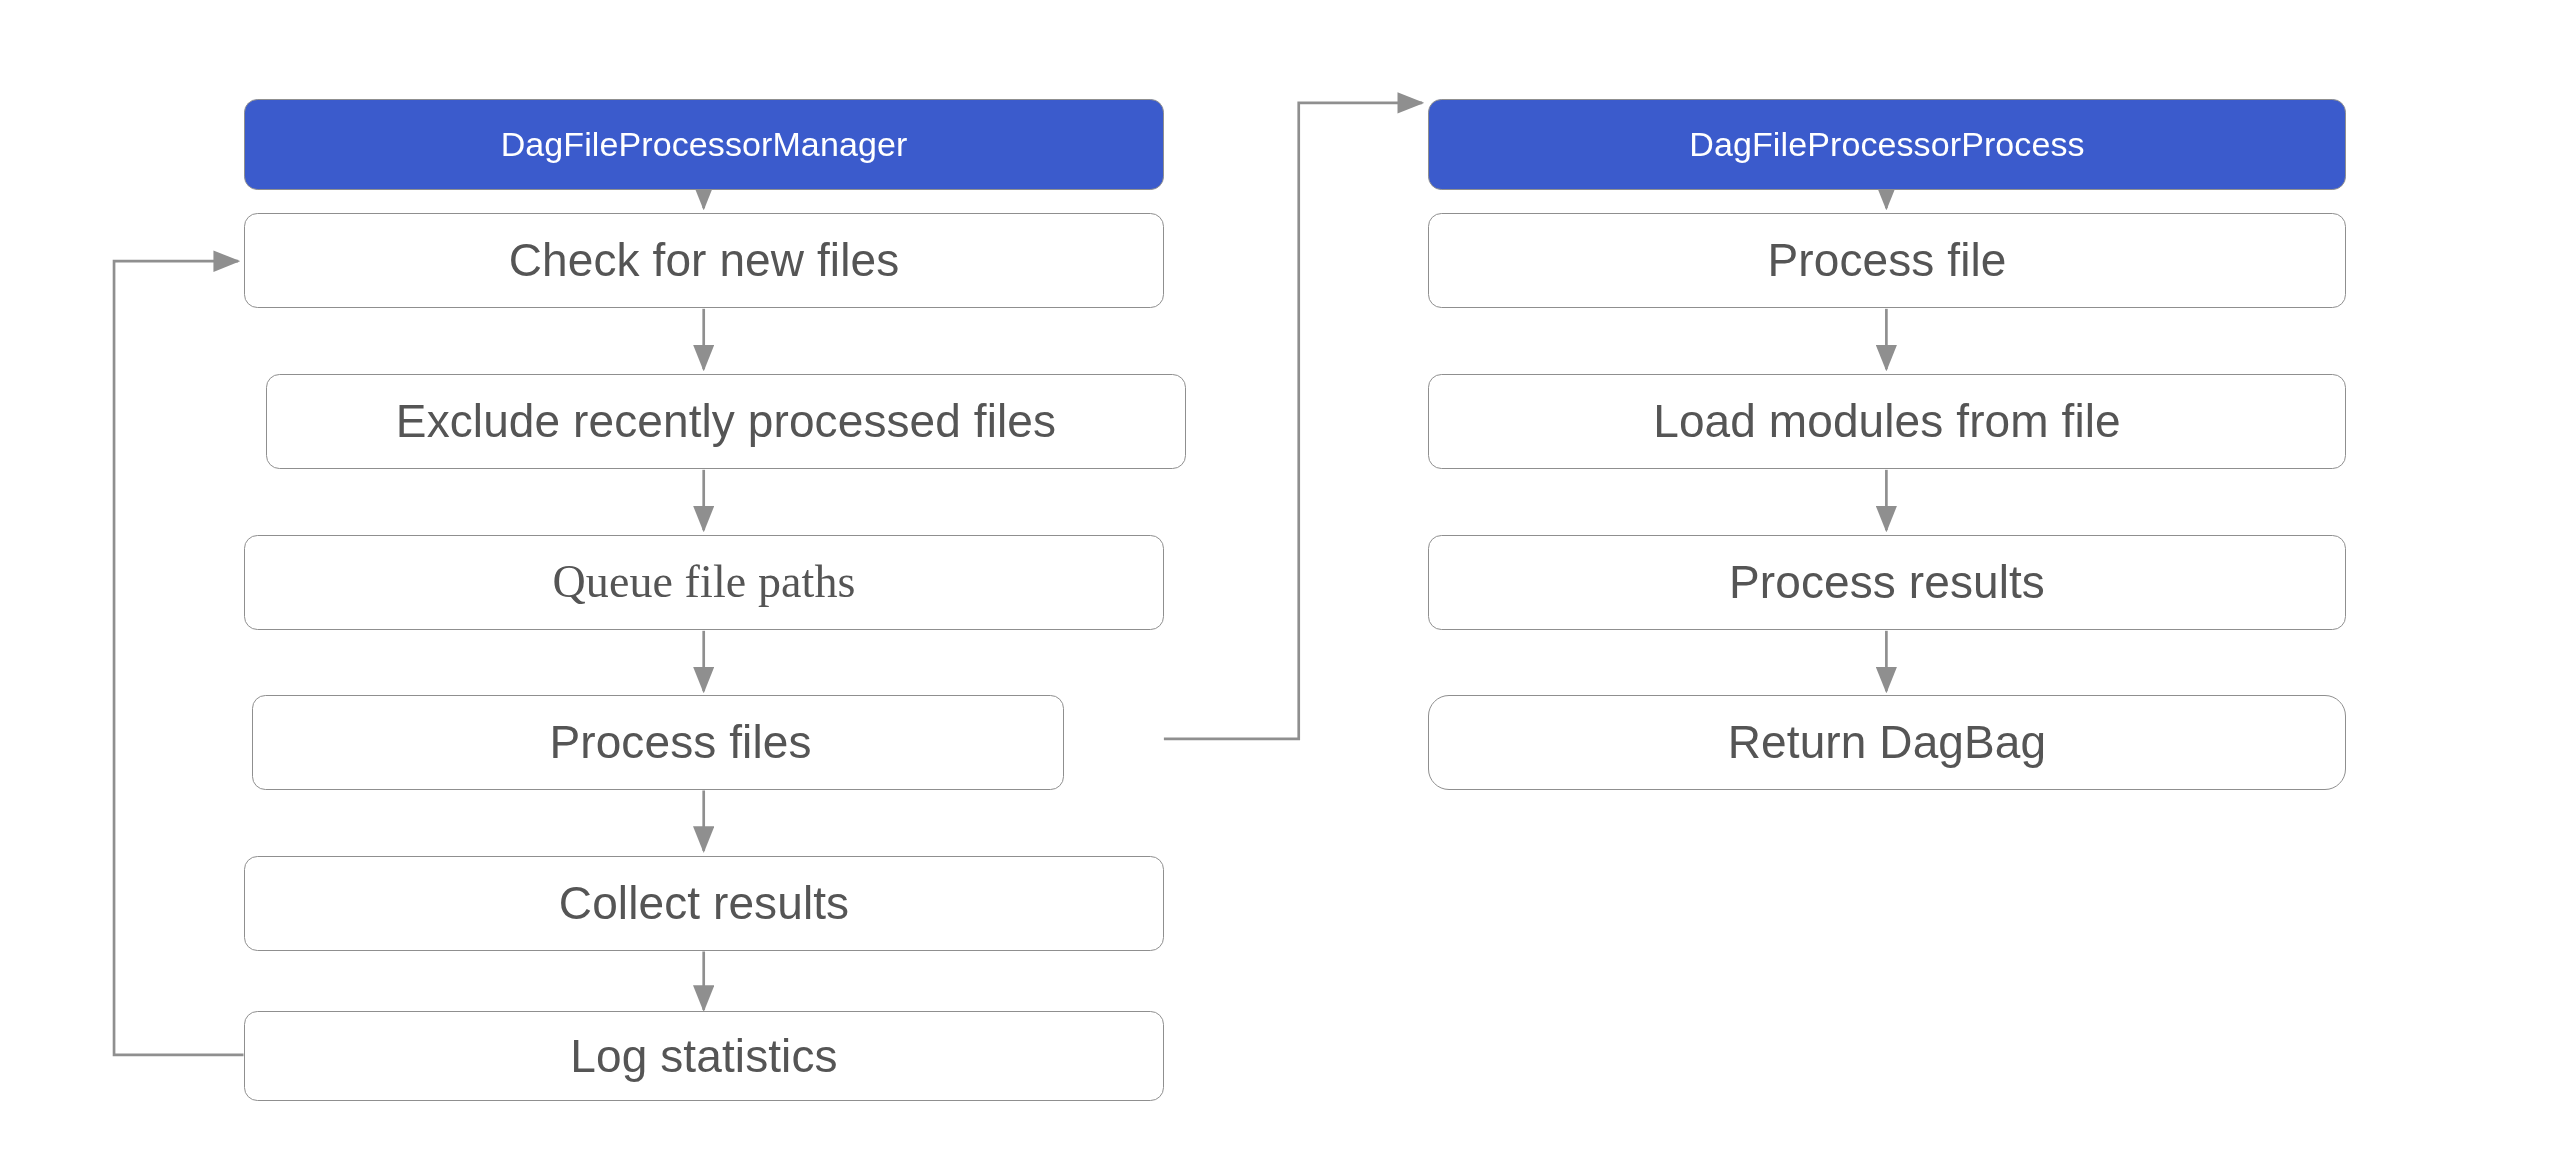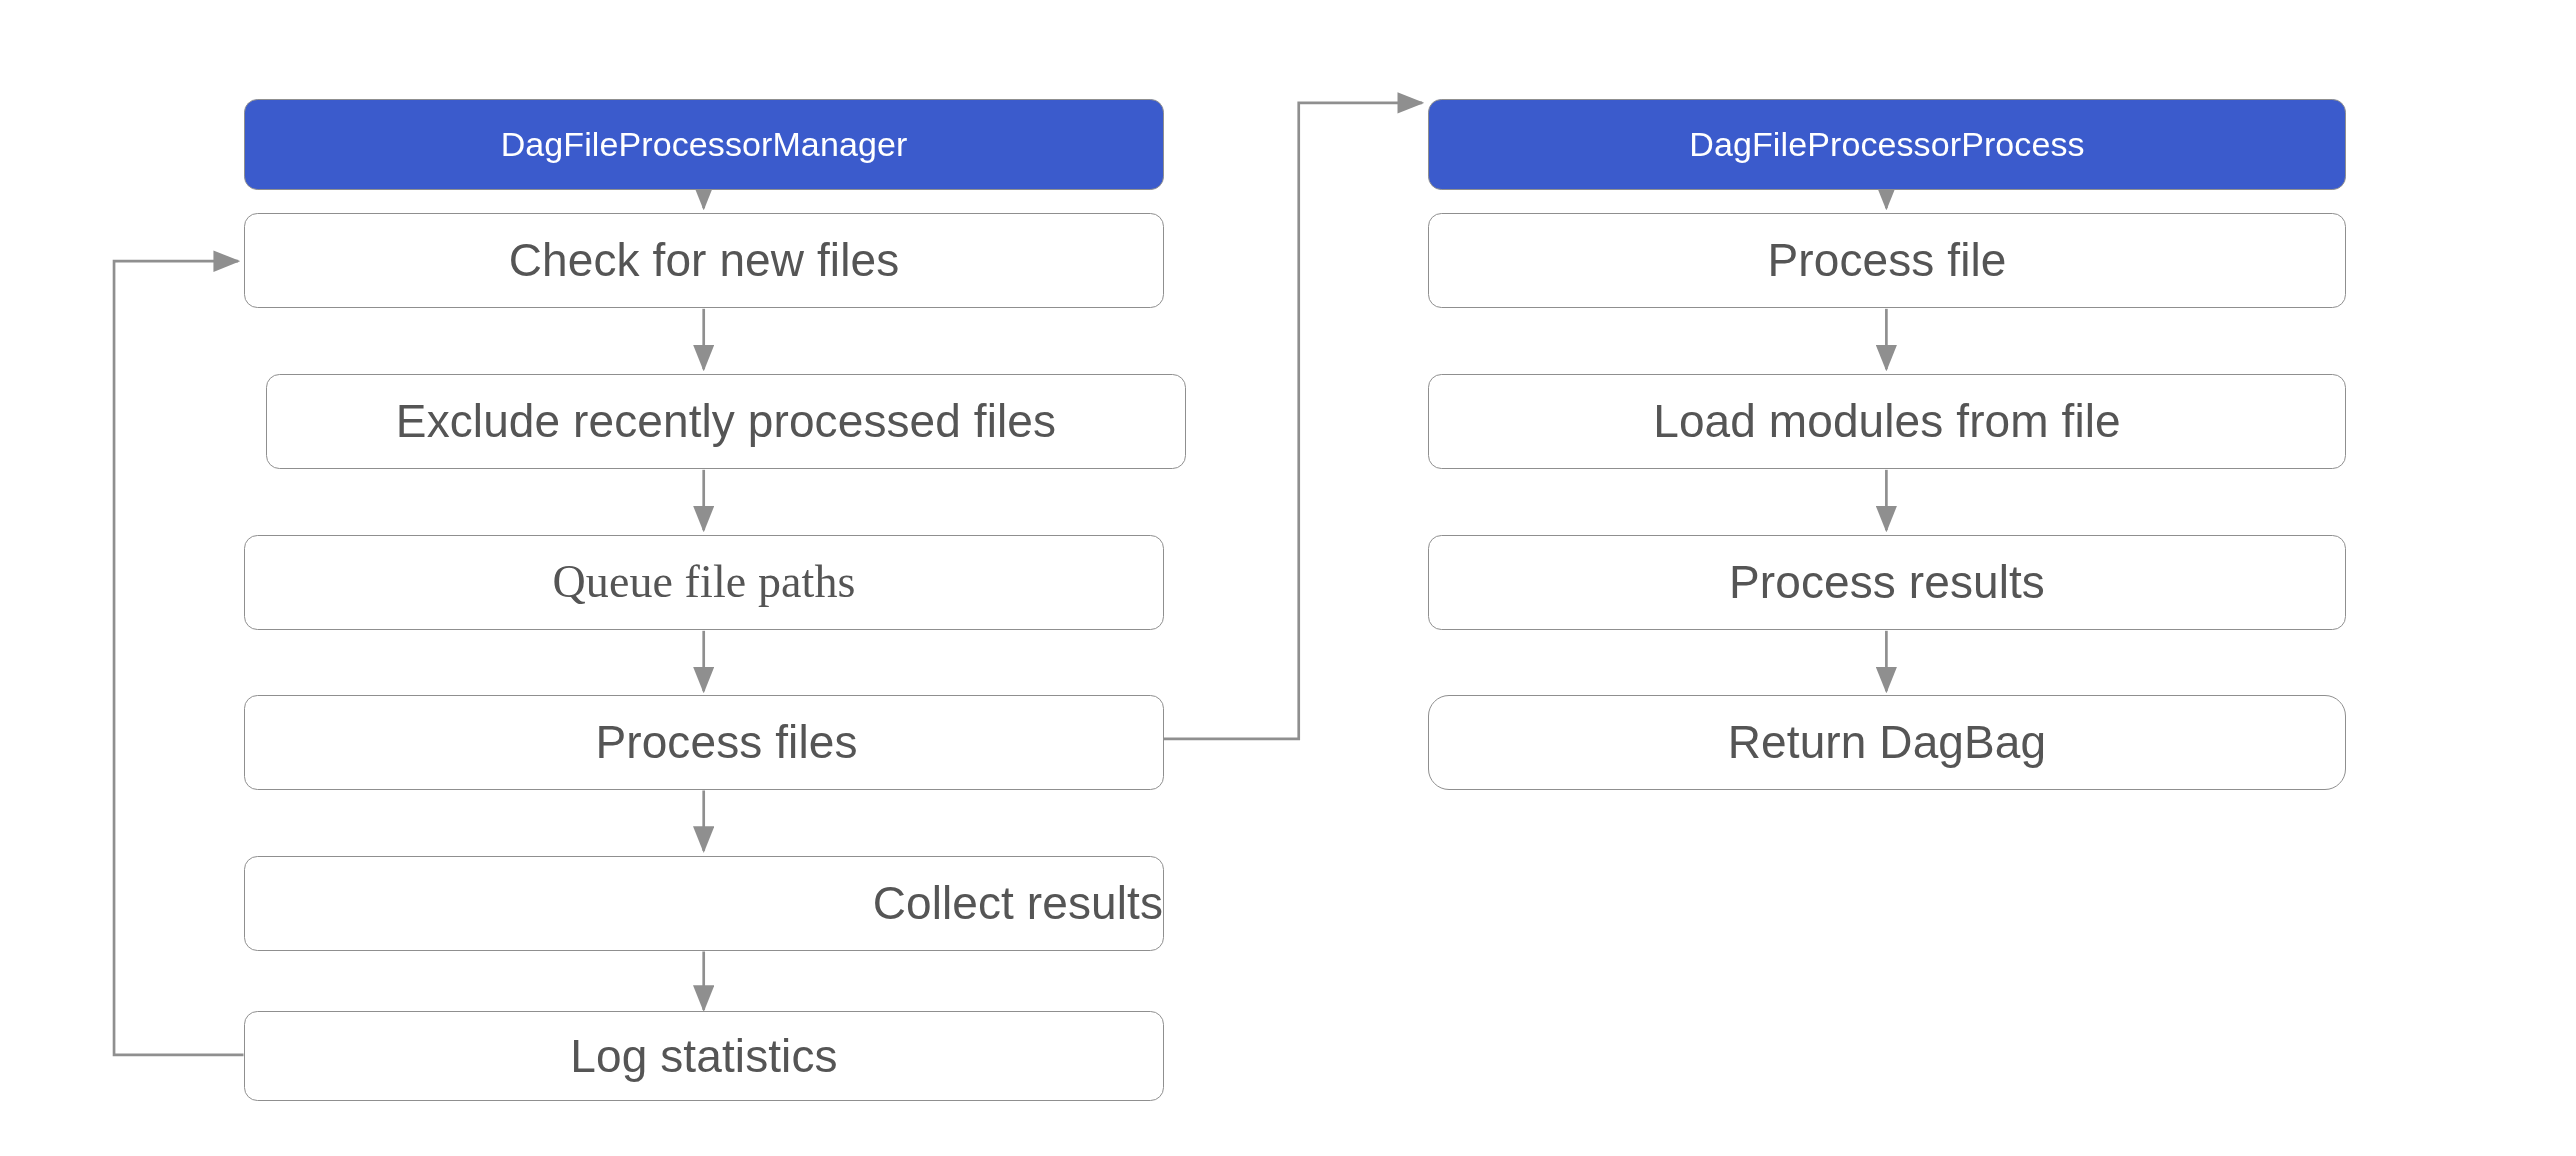--- a/index.html
+++ b/index.html
@@ -97,25 +97,25 @@
   </div>
 
   <div class="node node-step" style="left:244px; top:374px; width:920px; height:95px;margin-left:22px;">
     <span>Exclude recently processed files</span>
   </div>
 
   <div class="node node-step" style="left:244px; top:535px; width:920px; height:95px;font-family:Liberation Serif, serif;">
     <span>Queue file paths</span>
   </div>
 
-  <div class="node node-step" style="left:244px; top:695px; width:920px; height:95px;padding-left:45px;">
+  <div class="node node-step" style="left:252px; top:695px; width:812px; height:95px;padding-left:45px;">
     <span>Process files</span>
   </div>
 
-  <div class="node node-step" style="left:244px; top:856px; width:920px; height:95px;justify-content:flex-end;">
+  <div class="node node-step" style="left:244px; top:856px; width:920px; height:95px;">
     <span>Collect results</span>
   </div>
 
   <div class="node node-step" style="left:244px; top:1011px; width:920px; height:90px;justify-content:center;">
     <span>Log statistics</span>
   </div>
 
   <div class="node node-header" style="left:1428px; top:58px; width:918px; height:91px;">
     <span>DagFileProcessorProcess</span>
   </div>

